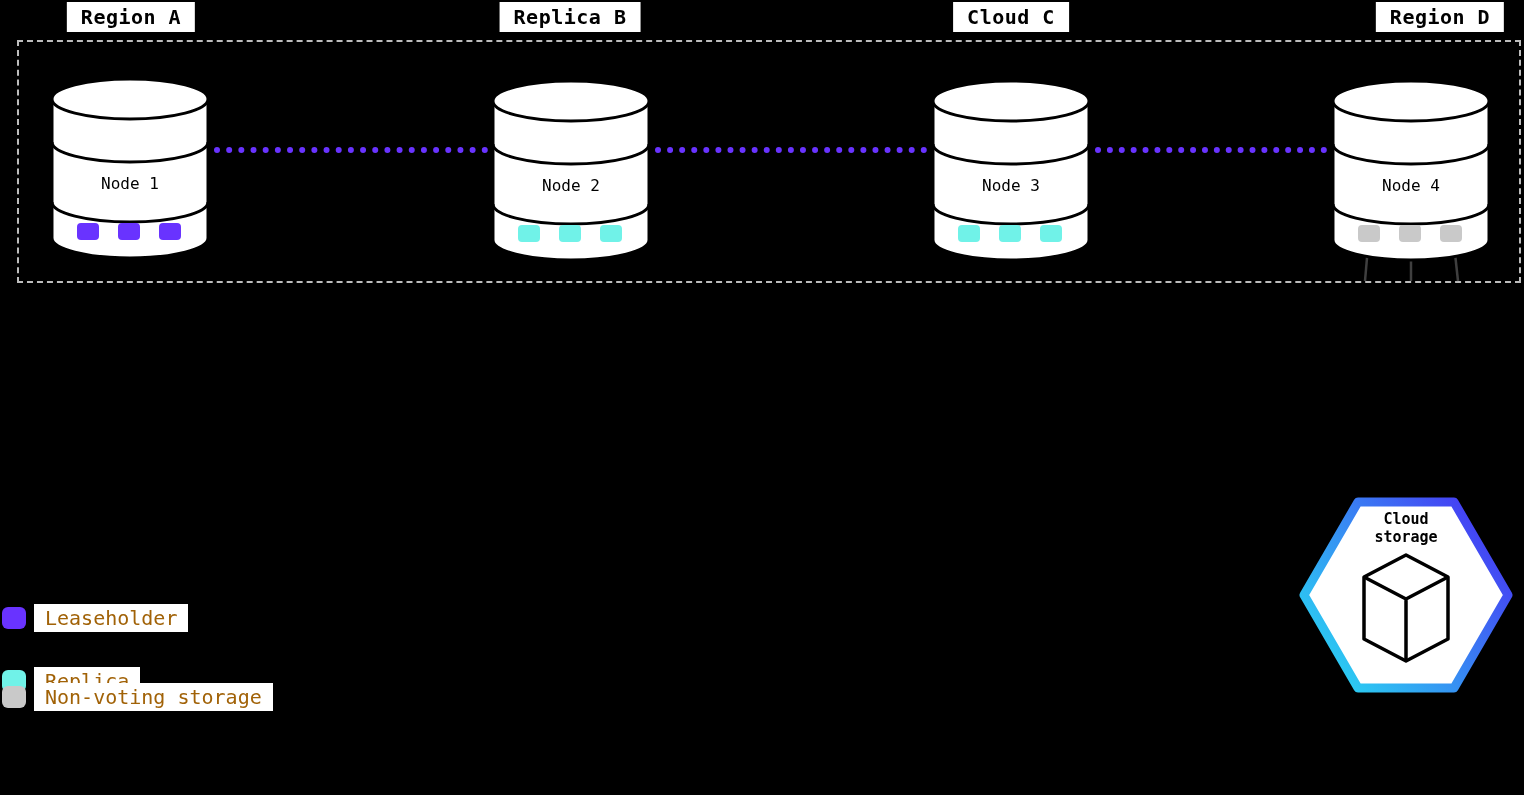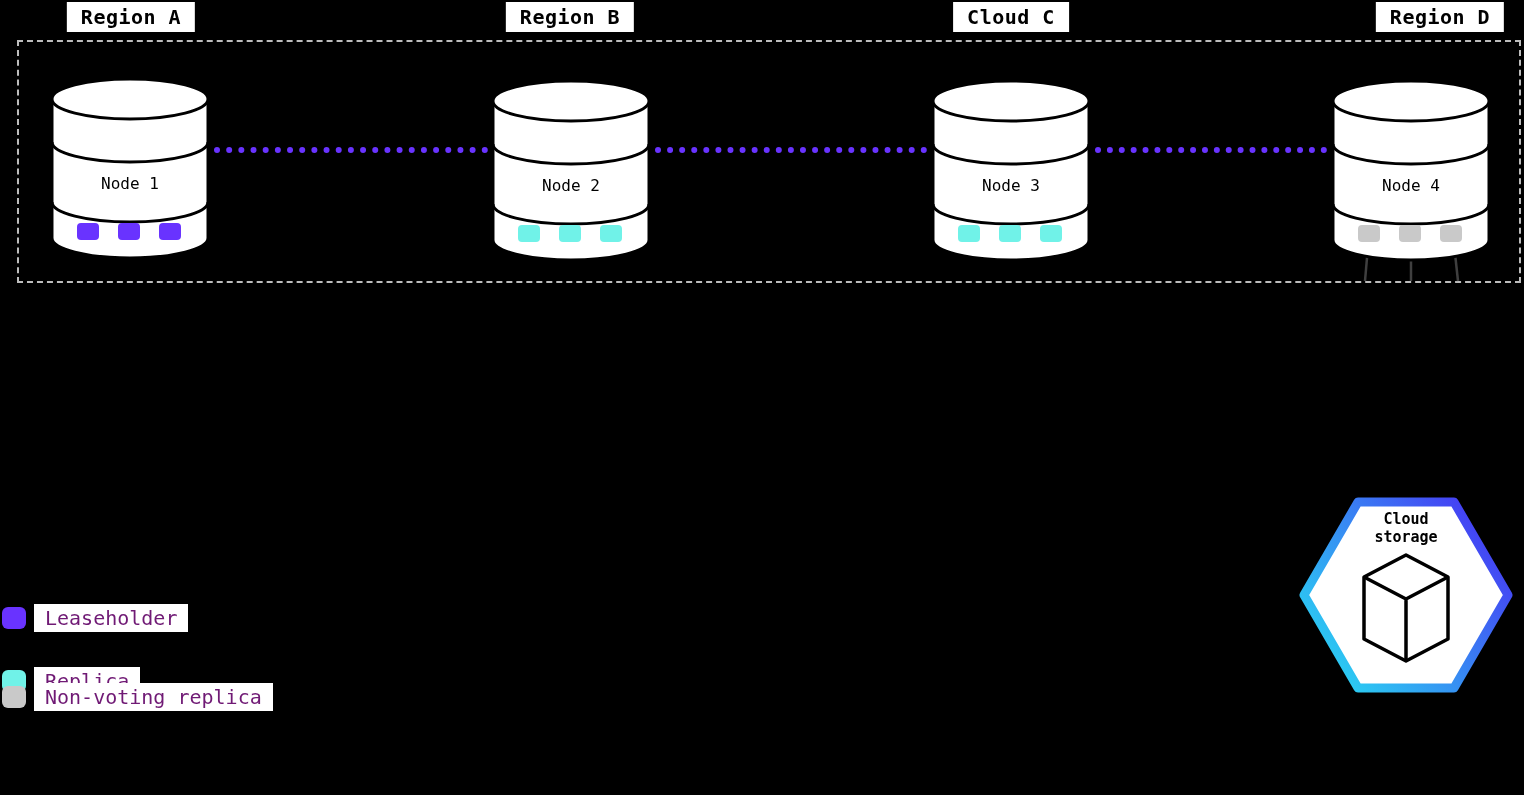--- a/index.html
+++ b/index.html
@@ -35,35 +35,35 @@
   .cyl-line{fill:none;stroke:#000;stroke-width:3;}
   .node-label{font-family:"DejaVu Sans Mono",monospace;font-size:16px;fill:#000;text-anchor:middle;}
   .nv-line{fill:none;stroke:#3f3f3f;stroke-width:2.5;}
   
   .legend-row{position:absolute;left:2px;display:flex;align-items:center;}
   .legend-swatch{width:24px;height:22px;border-radius:6px;margin-right:8px;flex:none;}
   .sw-leaseholder{background:#6933ff;}
   .sw-replica{background:#70f2e8;}
   .sw-nonvoting{background:#c9c9c9;}
   .legend-label{
-    background:#fff;color:#701a75;font-size:20px;
+    background:#fff;color:#a16207;font-size:20px;
     padding:2px 11px;white-space:nowrap;
   }
   
   .hex{position:absolute;overflow:visible;}
   .hex-label{font-family:"DejaVu Sans Mono",monospace;font-size:15px;font-weight:bold;fill:#000;text-anchor:middle;}
   .cube{fill:none;stroke:#000;stroke-width:3.5;stroke-linejoin:round;}
 </style>
 </head>
 <body>
 
 <div class="stage">
 
   <div class="region-label" style="left:131px">Region A</div>
-  <div class="region-label" style="left:570px">Region B</div>
+  <div class="region-label" style="left:570px">Replica B</div>
   <div class="region-label" style="left:1011px">Cloud C</div>
   <div class="region-label" style="left:1440px">Region D</div>
 
   <div class="cluster-box"></div>
 
   <div class="connector" style="left:214px;width:274px"></div>
   <div class="connector" style="left:655px;width:272px"></div>
   <div class="connector" style="left:1095px;width:232px"></div>
 
   <svg class="node" style="left:50px;top:78px" width="160" height="182" viewBox="0 0 160 182">
@@ -116,21 +116,21 @@
   <div class="legend-row" style="top:604px">
     <span class="legend-swatch sw-leaseholder"></span>
     <span class="legend-label">Leaseholder</span>
   </div>
   <div class="legend-row" style="top:667px">
     <span class="legend-swatch sw-replica"></span>
     <span class="legend-label">Replica</span>
   </div>
   <div class="legend-row" style="top:683px">
     <span class="legend-swatch sw-nonvoting"></span>
-    <span class="legend-label">Non-voting replica</span>
+    <span class="legend-label">Non-voting storage</span>
   </div>
 
   <svg class="hex" style="left:1298px;top:493px" width="216" height="204" viewBox="0 0 216 204">
     <defs>
       <linearGradient id="hexgrad" x1="0" y1="0.85" x2="1" y2="0.15">
         <stop offset="0" stop-color="#29d8f2"></stop>
         <stop offset="1" stop-color="#4734f4"></stop>
       </linearGradient>
     </defs>
     <polygon points="6,102 60,9 156,9 210,102 156,195 60,195" fill="#ffffff" stroke="url(#hexgrad)" stroke-width="9" stroke-linejoin="round"></polygon>

